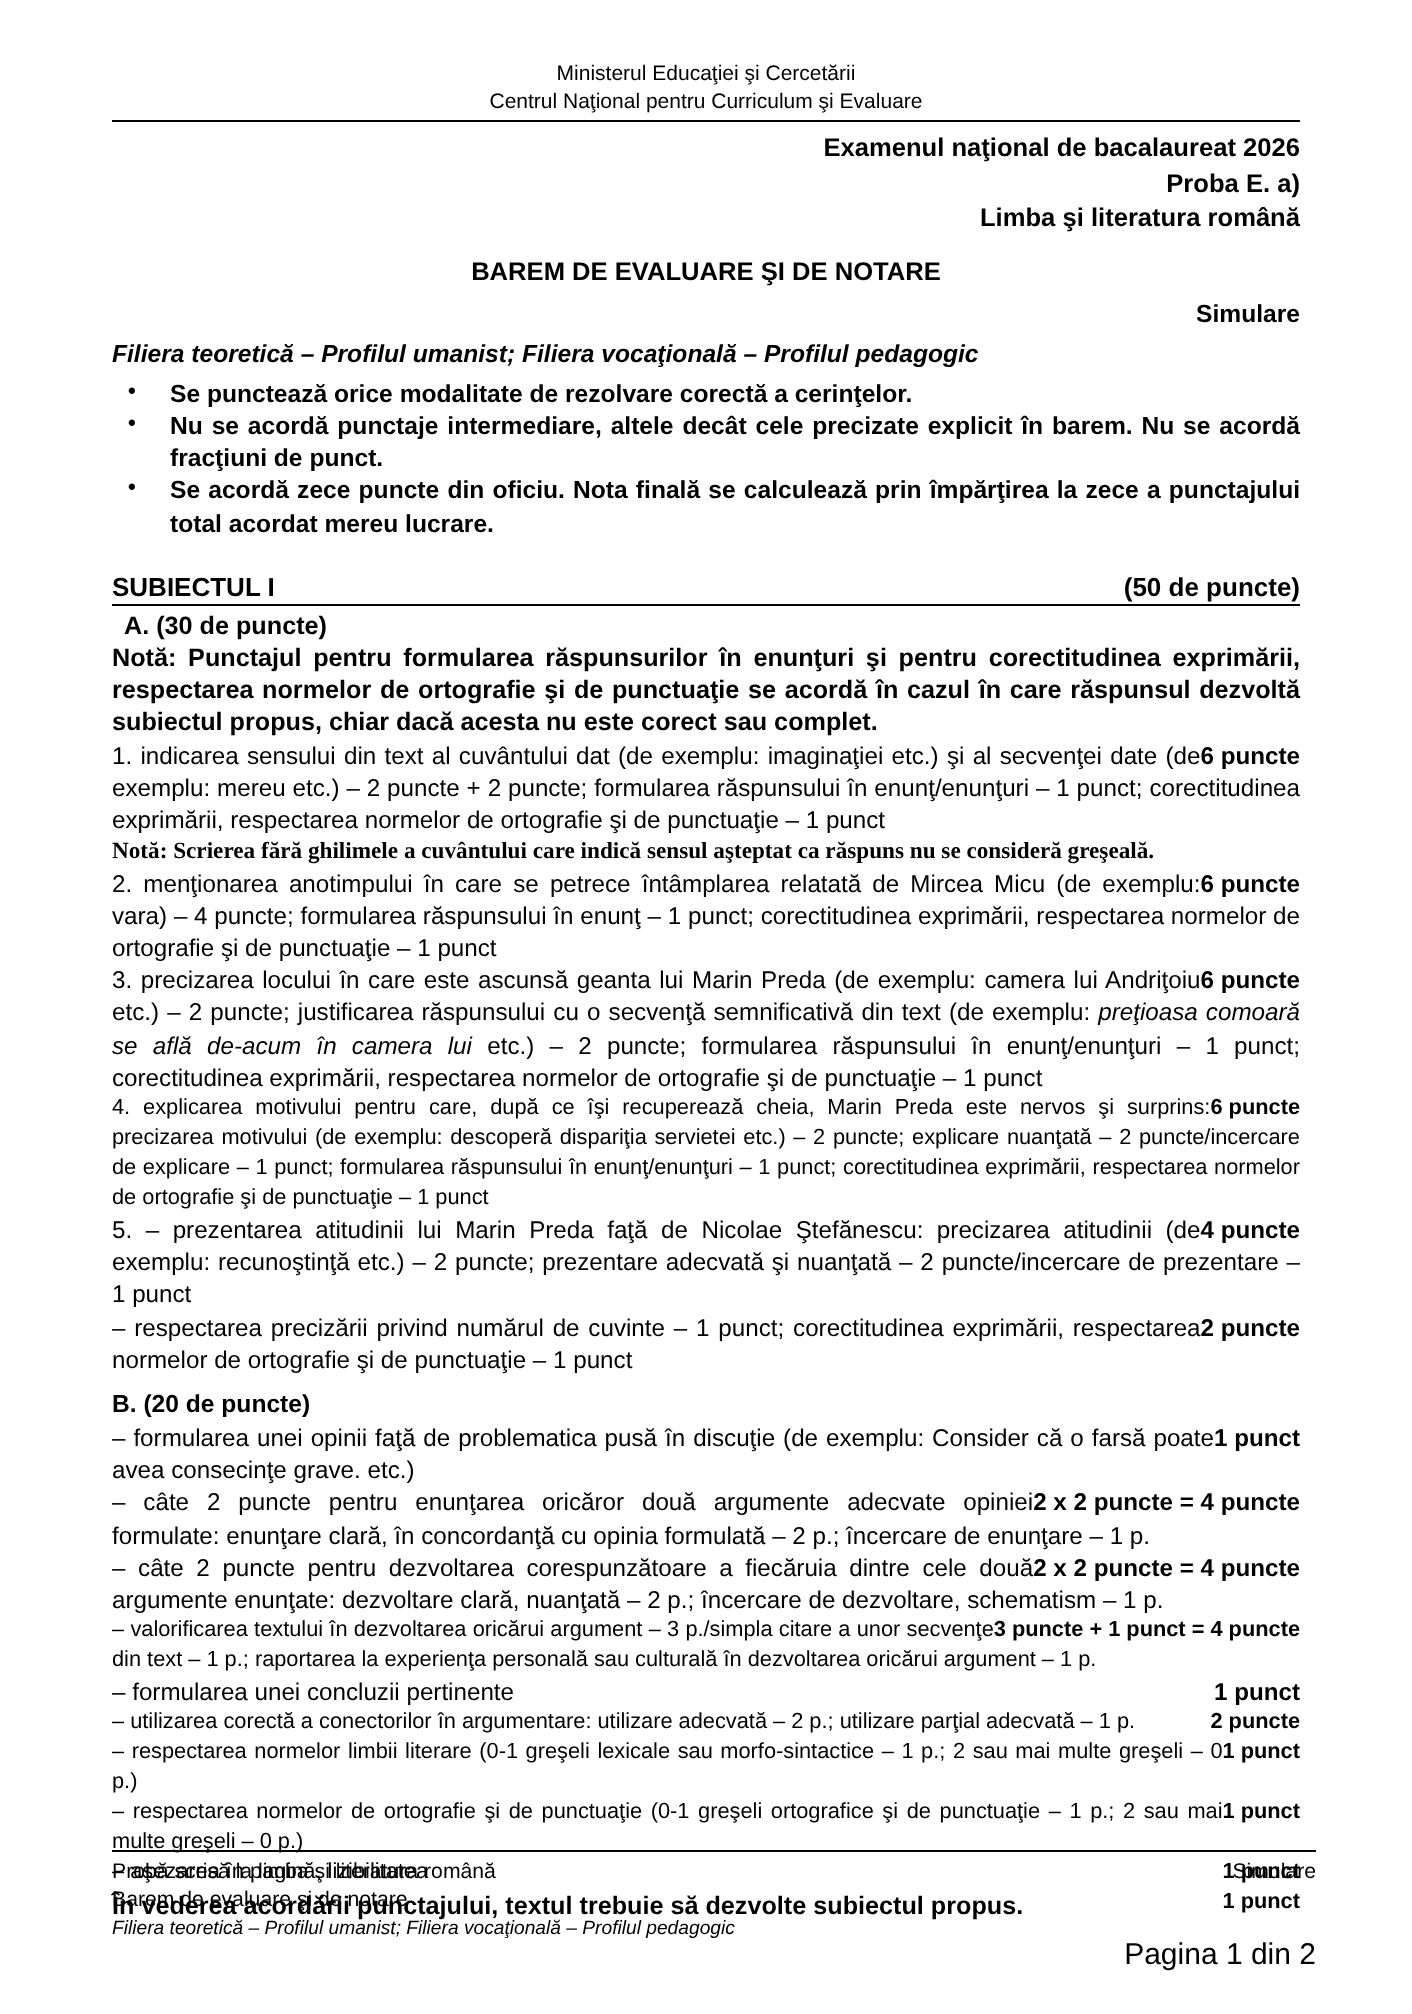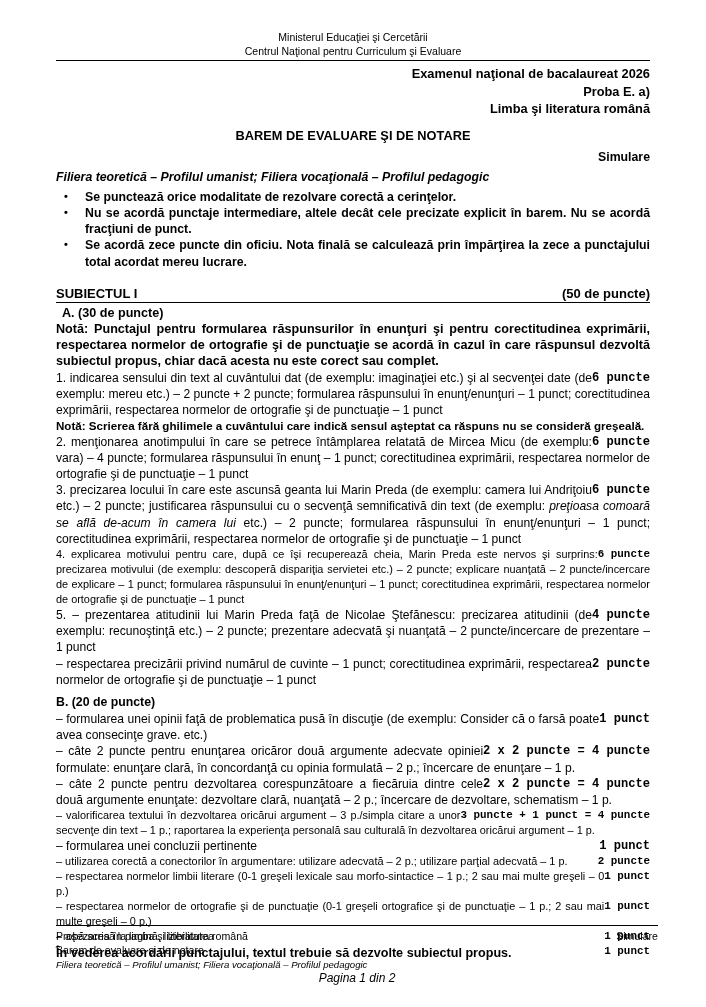--- a/index.html
+++ b/index.html
@@ -112,34 +112,34 @@
   .nota-block {
     font-weight: bold;
     font-size: 12.6px;
     line-height: 16.2px;
     text-align: justify;
   }
   .nota-inline {
     font-weight: bold;
     font-size: 11.6px;
     line-height: 15.4px;
+    font-family: Liberation Serif, serif;
   }
 
   
   .item {
     font-size: 12.1px;
     line-height: 16.2px;
     text-align: justify;
     position: relative;
   }
   .item.small  { font-size: 10.9px; line-height: 15.0px; }
   .item .pts {
     font-weight: bold;
     white-space: nowrap;
-    font-family: Liberation Mono, monospace;
   }
   .item i { font-style: italic; }
 
   
   .score-right {
     float: right;
     font-weight: bold;
   }
 
   .sec-b-head {
@@ -177,24 +177,23 @@
   .foot-line {
     font-size: 10.6px;
     line-height: 14.5px;
   }
   .foot-italic {
     font-style: italic;
     font-size: 9.6px;
     line-height: 13.5px;
   }
   .foot-page {
-    text-align: center;
-    font-size: 12px;
+    text-align: right;
+    font-size: 15px;
     line-height: 14px;
-    font-style: italic;
   }
 </style>
 </head>
 <body>
 
 <div class="page">
 
   <div class="ministry">
     <div>Ministerul Educaţiei şi Cercetării</div>
     <div>Centrul Naţional pentru Curriculum şi Evaluare</div>

